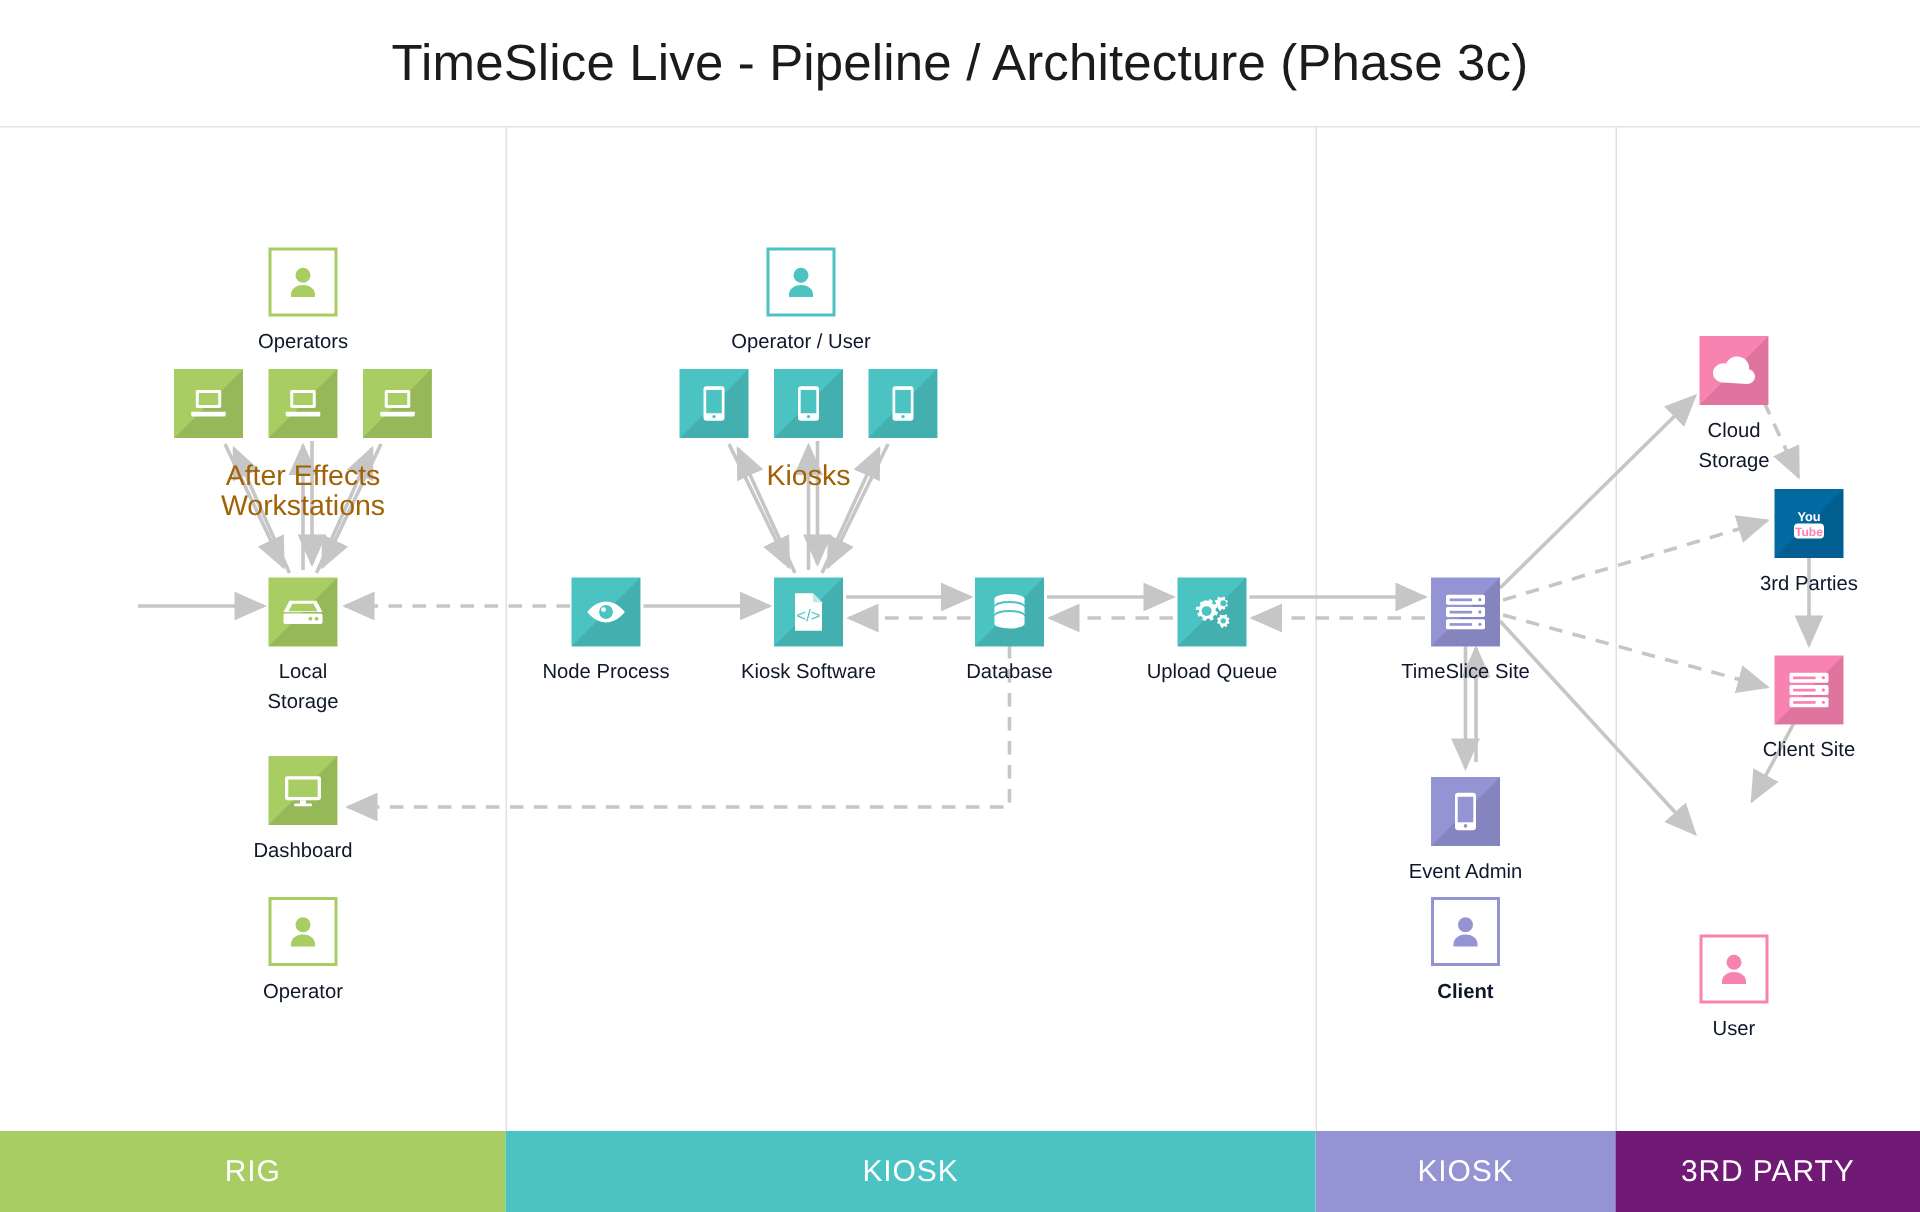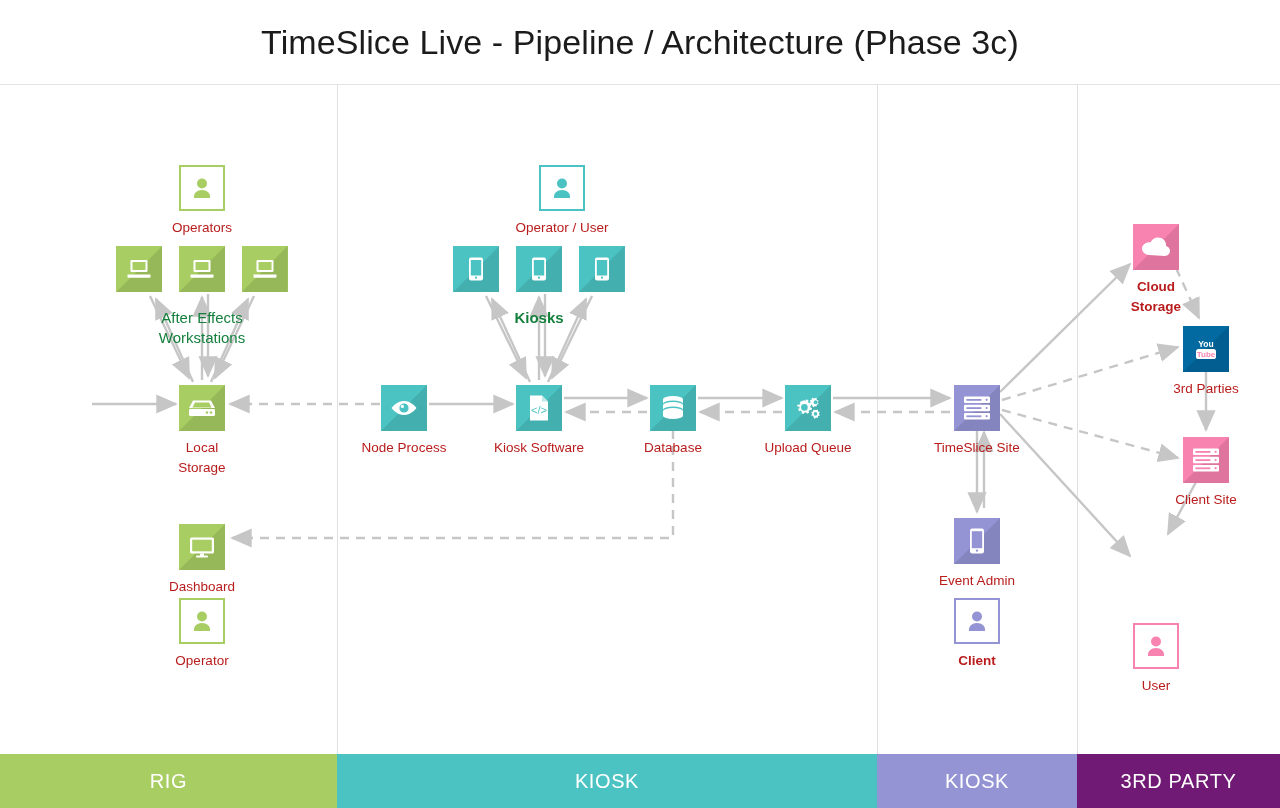--- a/index.html
+++ b/index.html
@@ -25,23 +25,23 @@
 
   
   .node{position:absolute;width:130px;margin-left:-65px;text-align:center;}
   .tile{width:46px;height:46px;margin:0 auto;position:relative;overflow:hidden;
         display:flex;align-items:center;justify-content:center;}
   .tile.outline{background:#fff !important;border:2px solid;box-sizing:border-box;}
   .tile .shadow{position:absolute;left:0;top:0;width:46px;height:46px;
         background:rgba(0,0,0,.10);
         clip-path:polygon(100% 0,100% 100%,0 100%);}
   .tile svg,.tile .glyph{position:relative;z-index:2;}
-  .caption{margin-top:7px;font-size:13.5px;color:#b91c1c;line-height:20px;}
+  .caption{margin-top:7px;font-size:13.5px;color:#0f172a;line-height:20px;}
   .groupcap{position:absolute;width:200px;margin-left:-100px;text-align:center;
-            font-size:15px;color:#15803d;line-height:20px;}
+            font-size:19px;color:#a16207;line-height:20px;}
   .triple{position:absolute;width:180px;margin-left:-90px;display:flex;
           justify-content:center;gap:8px;}
 </style>
 </head>
 <body>
 
 <div id="stage">
 
   <div id="header">
     <div id="title">TimeSlice Live - Pipeline / Architecture (Phase 3c)</div>
@@ -162,21 +162,21 @@
     </div>
     <div class="tile" style="background:#4cc3c3">
       <div class="shadow"></div>
       <svg width="20" height="26" viewBox="0 0 20 26">
           <rect x="3" y="1.5" width="14" height="23" rx="2" fill="#fff"></rect>
           <rect x="4.8" y="4" width="10.4" height="15.5" fill="#4cc3c3"></rect>
           <circle cx="10" cy="21.7" r="1.1" fill="#4cc3c3"></circle>
         </svg>
     </div>
   </div>
-  <div class="groupcap" style="left:539px;top:308px;font-weight:bold;">Kiosks</div>
+  <div class="groupcap" style="left:539px;top:308px;">Kiosks</div>
 
   <div class="node" style="left:202px;top:165px;">
     <div class="tile outline" style="border-color:#a8cd62">
       <svg width="22" height="24" viewBox="0 0 22 24">
           <circle cx="11" cy="7.5" r="5" fill="#a8cd62"></circle>
           <path d="M11 14c-5 0-8 3-8 6.5V22h16v-1.5C19 17 16 14 11 14z" fill="#a8cd62"></path>
         </svg>
     </div>
     <div class="caption">Operators</div>
   </div>
@@ -189,21 +189,21 @@
           <path d="M5 3.5h18l4 7.5H1z" fill="#fff"></path>
           <path d="M7 5.5h14l2.6 5H4.4z" fill="#a8cd62"></path>
           <rect x="1" y="12" width="26" height="7" rx="1.2" fill="#fff"></rect>
           <circle cx="19" cy="15.5" r="1.3" fill="#a8cd62"></circle>
           <circle cx="23" cy="15.5" r="1.3" fill="#a8cd62"></circle>
         </svg>
     </div>
     <div class="caption">Local<br>Storage</div>
   </div>
 
-  <div class="node" style="left:202px;top:524px;text-align:center;">
+  <div class="node" style="left:202px;top:504px;text-align:center;">
     <div class="tile" style="background:#a8cd62">
       <div class="shadow"></div>
       <svg width="28" height="24" viewBox="0 0 28 24">
           <rect x="2" y="2.5" width="24" height="16" rx="1.6" fill="#fff"></rect>
           <rect x="4.2" y="4.7" width="19.6" height="11.6" fill="#a8cd62"></rect>
           <rect x="12" y="18.5" width="4" height="2.6" fill="#fff"></rect>
           <rect x="8" y="20.6" width="12" height="1.9" rx=".9" fill="#fff"></rect>
         </svg>
     </div>
     <div class="caption">Dashboard</div>
@@ -212,21 +212,21 @@
   <div class="node" style="left:202px;top:598px;">
     <div class="tile outline" style="border-color:#a8cd62">
       <svg width="22" height="24" viewBox="0 0 22 24">
           <circle cx="11" cy="7.5" r="5" fill="#a8cd62"></circle>
           <path d="M11 14c-5 0-8 3-8 6.5V22h16v-1.5C19 17 16 14 11 14z" fill="#a8cd62"></path>
         </svg>
     </div>
     <div class="caption">Operator</div>
   </div>
 
-  <div class="node" style="left:562px;top:165px;">
+  <div class="node" style="left:534px;top:165px;">
     <div class="tile outline" style="border-color:#4cc3c3">
       <svg width="22" height="24" viewBox="0 0 22 24">
           <circle cx="11" cy="7.5" r="5" fill="#4cc3c3"></circle>
           <path d="M11 14c-5 0-8 3-8 6.5V22h16v-1.5C19 17 16 14 11 14z" fill="#4cc3c3"></path>
         </svg>
     </div>
     <div class="caption">Operator / User</div>
   </div>
 
   <div class="node" style="left:404px;top:385px;">
@@ -323,21 +323,21 @@
   <div class="node" style="left:977px;top:598px;font-weight:bold;">
     <div class="tile outline" style="border-color:#9494d4">
       <svg width="22" height="24" viewBox="0 0 22 24">
           <circle cx="11" cy="7.5" r="5" fill="#9494d4"></circle>
           <path d="M11 14c-5 0-8 3-8 6.5V22h16v-1.5C19 17 16 14 11 14z" fill="#9494d4"></path>
         </svg>
     </div>
     <div class="caption">Client</div>
   </div>
 
-  <div class="node" style="left:1156px;top:224px;font-weight:bold;">
+  <div class="node" style="left:1156px;top:224px;">
     <div class="tile" style="background:#f983b0">
       <div class="shadow"></div>
       <svg width="30" height="20" viewBox="0 0 30 20">
           <path d="M8.2 18C4.2 18 1 15 1 11.6S4.2 5.2 8.2 5.2c.5 0 1 .05 1.5.15C11 2.4 13.8.6 17 .6c4.5 0 8.1 3.4 8.1 7.6 0 .3 0 .6-.05.9 2.3.6 3.95 2.6 3.95 4.9 0 2.8-2.4 5-5.4 5z" fill="#fff"></path>
         </svg>
     </div>
     <div class="caption">Cloud<br>Storage</div>
   </div>
 
   <div class="node" style="left:1206px;top:326px;">

